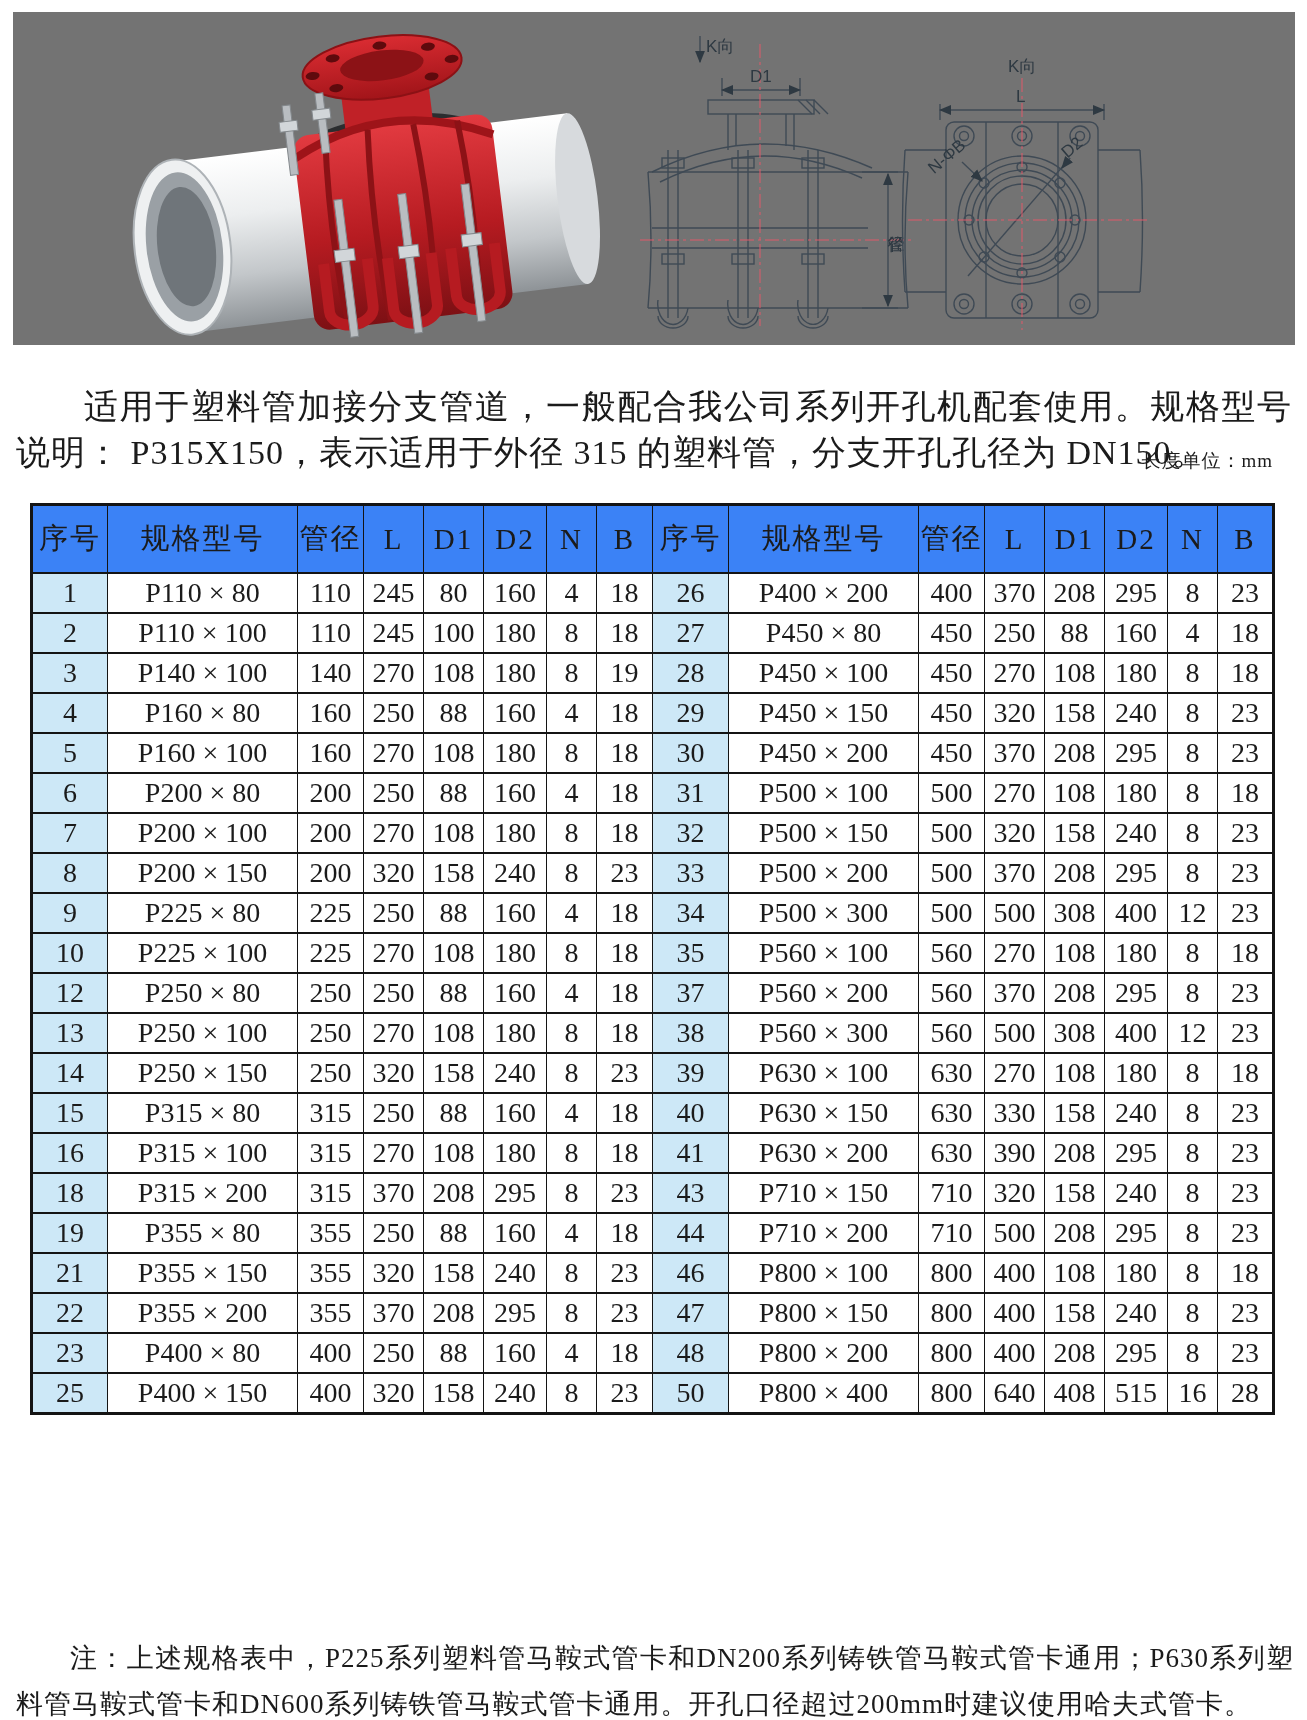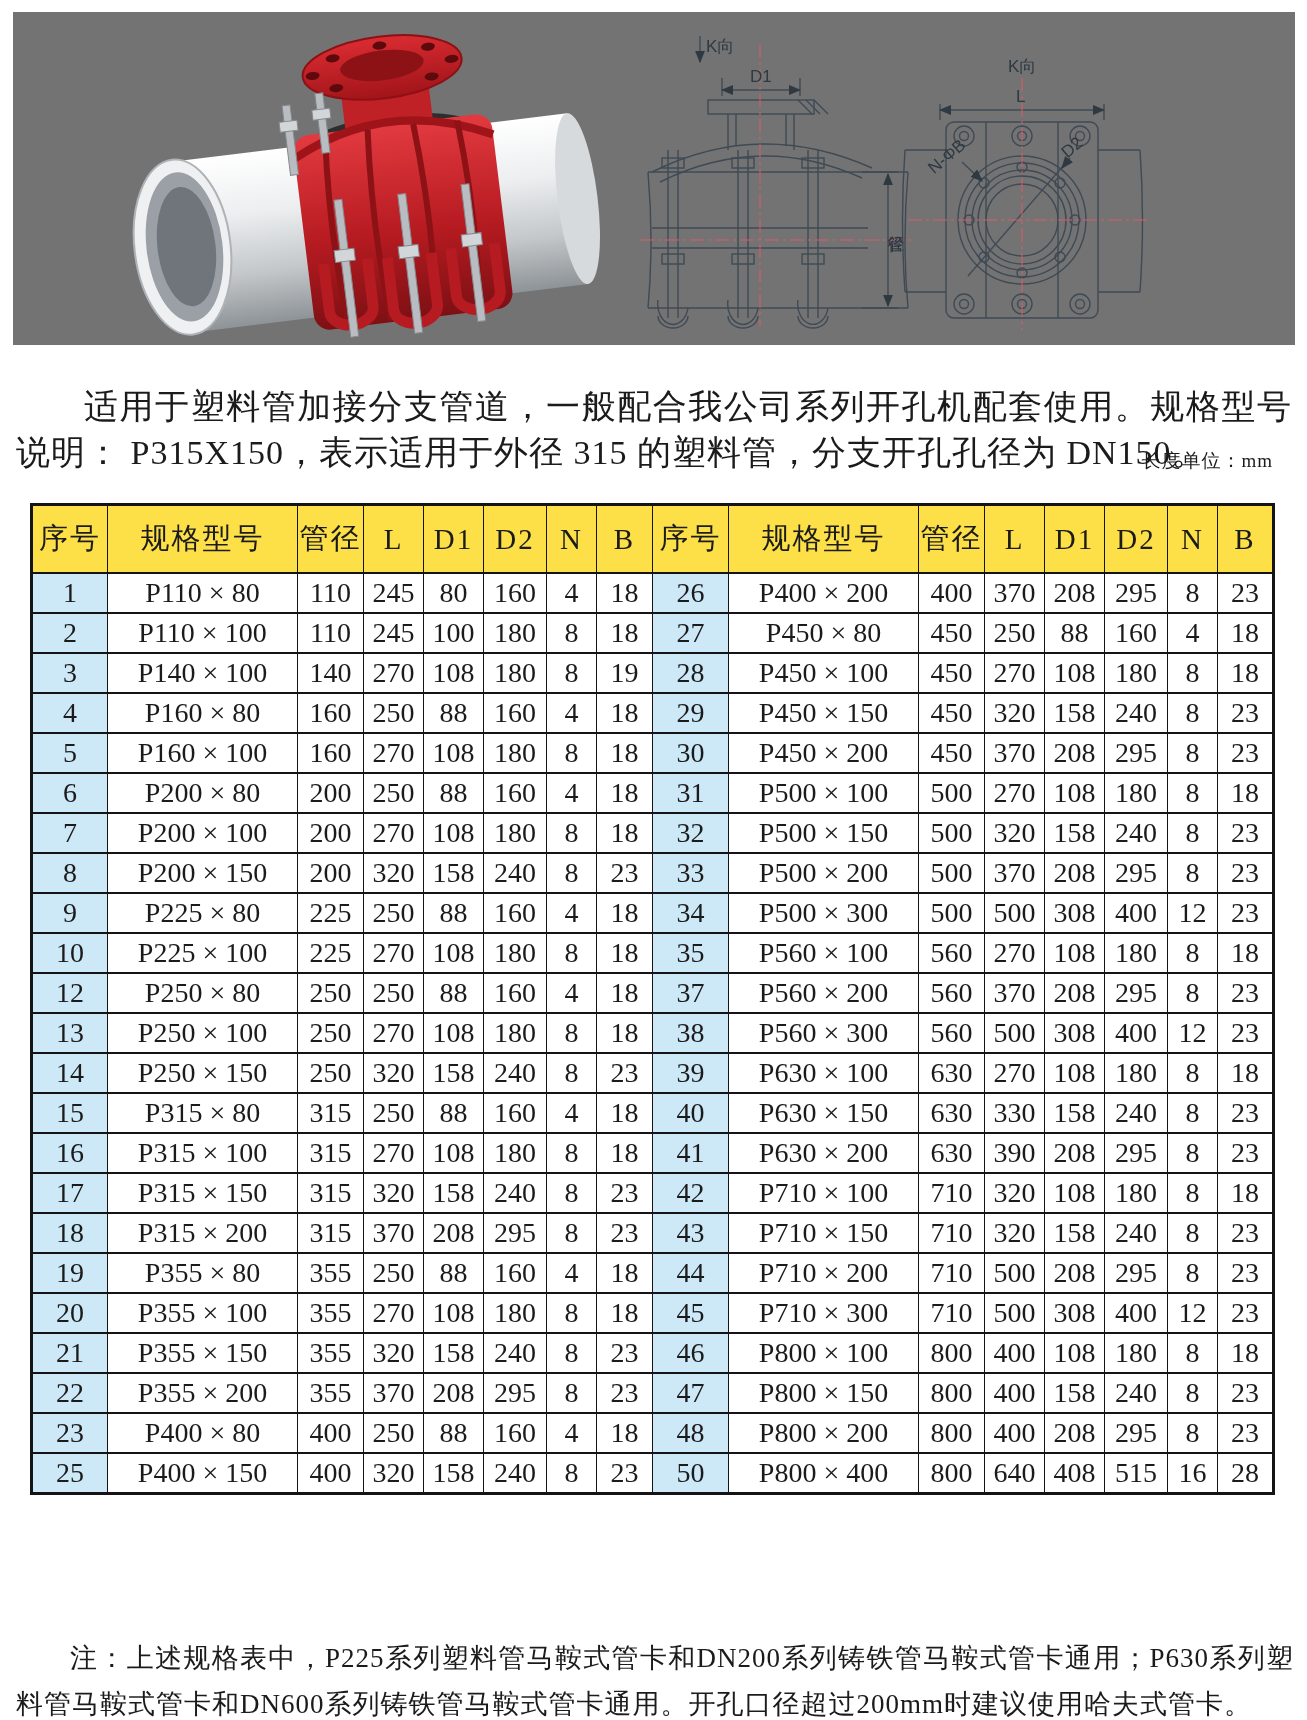--- a/index.html
+++ b/index.html
@@ -28,21 +28,21 @@
     border:3px solid #141414;
   }
   table.spec th,table.spec td{
     border:1px solid #141414;
     border-top-width:2px;border-bottom-width:2px;
     text-align:center;vertical-align:middle;
     overflow:hidden;white-space:nowrap;
     padding:0;
   }
   table.spec th{
-    background:#fde047;height:66px;font-weight:normal;
+    background:#3b82f6;height:66px;font-weight:normal;
     font-size:29px;letter-spacing:2px;
   }
   table.spec td{height:38px;font-size:28px;}
   table.spec td.no{background:#cde8f7;}
   .foot-note{
     position:absolute;left:16px;top:1608px;width:1278px;
     font-size:27px;line-height:46px;text-indent:2em;
     text-align:justify;letter-spacing:1px;
   }
   .dim-text{font-family:"Liberation Sans","DejaVu Sans",sans-serif;font-size:17px;fill:#2e3942;}
@@ -543,38 +543,20 @@
         <td class="no">41</td>
         <td>P630 × 200</td>
         <td>630</td>
         <td>390</td>
         <td>208</td>
         <td>295</td>
         <td>8</td>
         <td>23</td>
       </tr>
       <tr>
-        <td class="no">17</td>
-        <td>P315 × 150</td>
-        <td>315</td>
-        <td>320</td>
-        <td>158</td>
-        <td>240</td>
-        <td>8</td>
-        <td>23</td>
-        <td class="no">42</td>
-        <td>P710 × 100</td>
-        <td>710</td>
-        <td>320</td>
-        <td>108</td>
-        <td>180</td>
-        <td>8</td>
-        <td>18</td>
-      </tr>
-      <tr>
         <td class="no">18</td>
         <td>P315 × 200</td>
         <td>315</td>
         <td>370</td>
         <td>208</td>
         <td>295</td>
         <td>8</td>
         <td>23</td>
         <td class="no">43</td>
         <td>P710 × 150</td>
@@ -594,38 +576,20 @@
         <td>160</td>
         <td>4</td>
         <td>18</td>
         <td class="no">44</td>
         <td>P710 × 200</td>
         <td>710</td>
         <td>500</td>
         <td>208</td>
         <td>295</td>
         <td>8</td>
-        <td>23</td>
-      </tr>
-      <tr>
-        <td class="no">20</td>
-        <td>P355 × 100</td>
-        <td>355</td>
-        <td>270</td>
-        <td>108</td>
-        <td>180</td>
-        <td>8</td>
-        <td>18</td>
-        <td class="no">45</td>
-        <td>P710 × 300</td>
-        <td>710</td>
-        <td>500</td>
-        <td>308</td>
-        <td>400</td>
-        <td>12</td>
         <td>23</td>
       </tr>
       <tr>
         <td class="no">21</td>
         <td>P355 × 150</td>
         <td>355</td>
         <td>320</td>
         <td>158</td>
         <td>240</td>
         <td>8</td>

